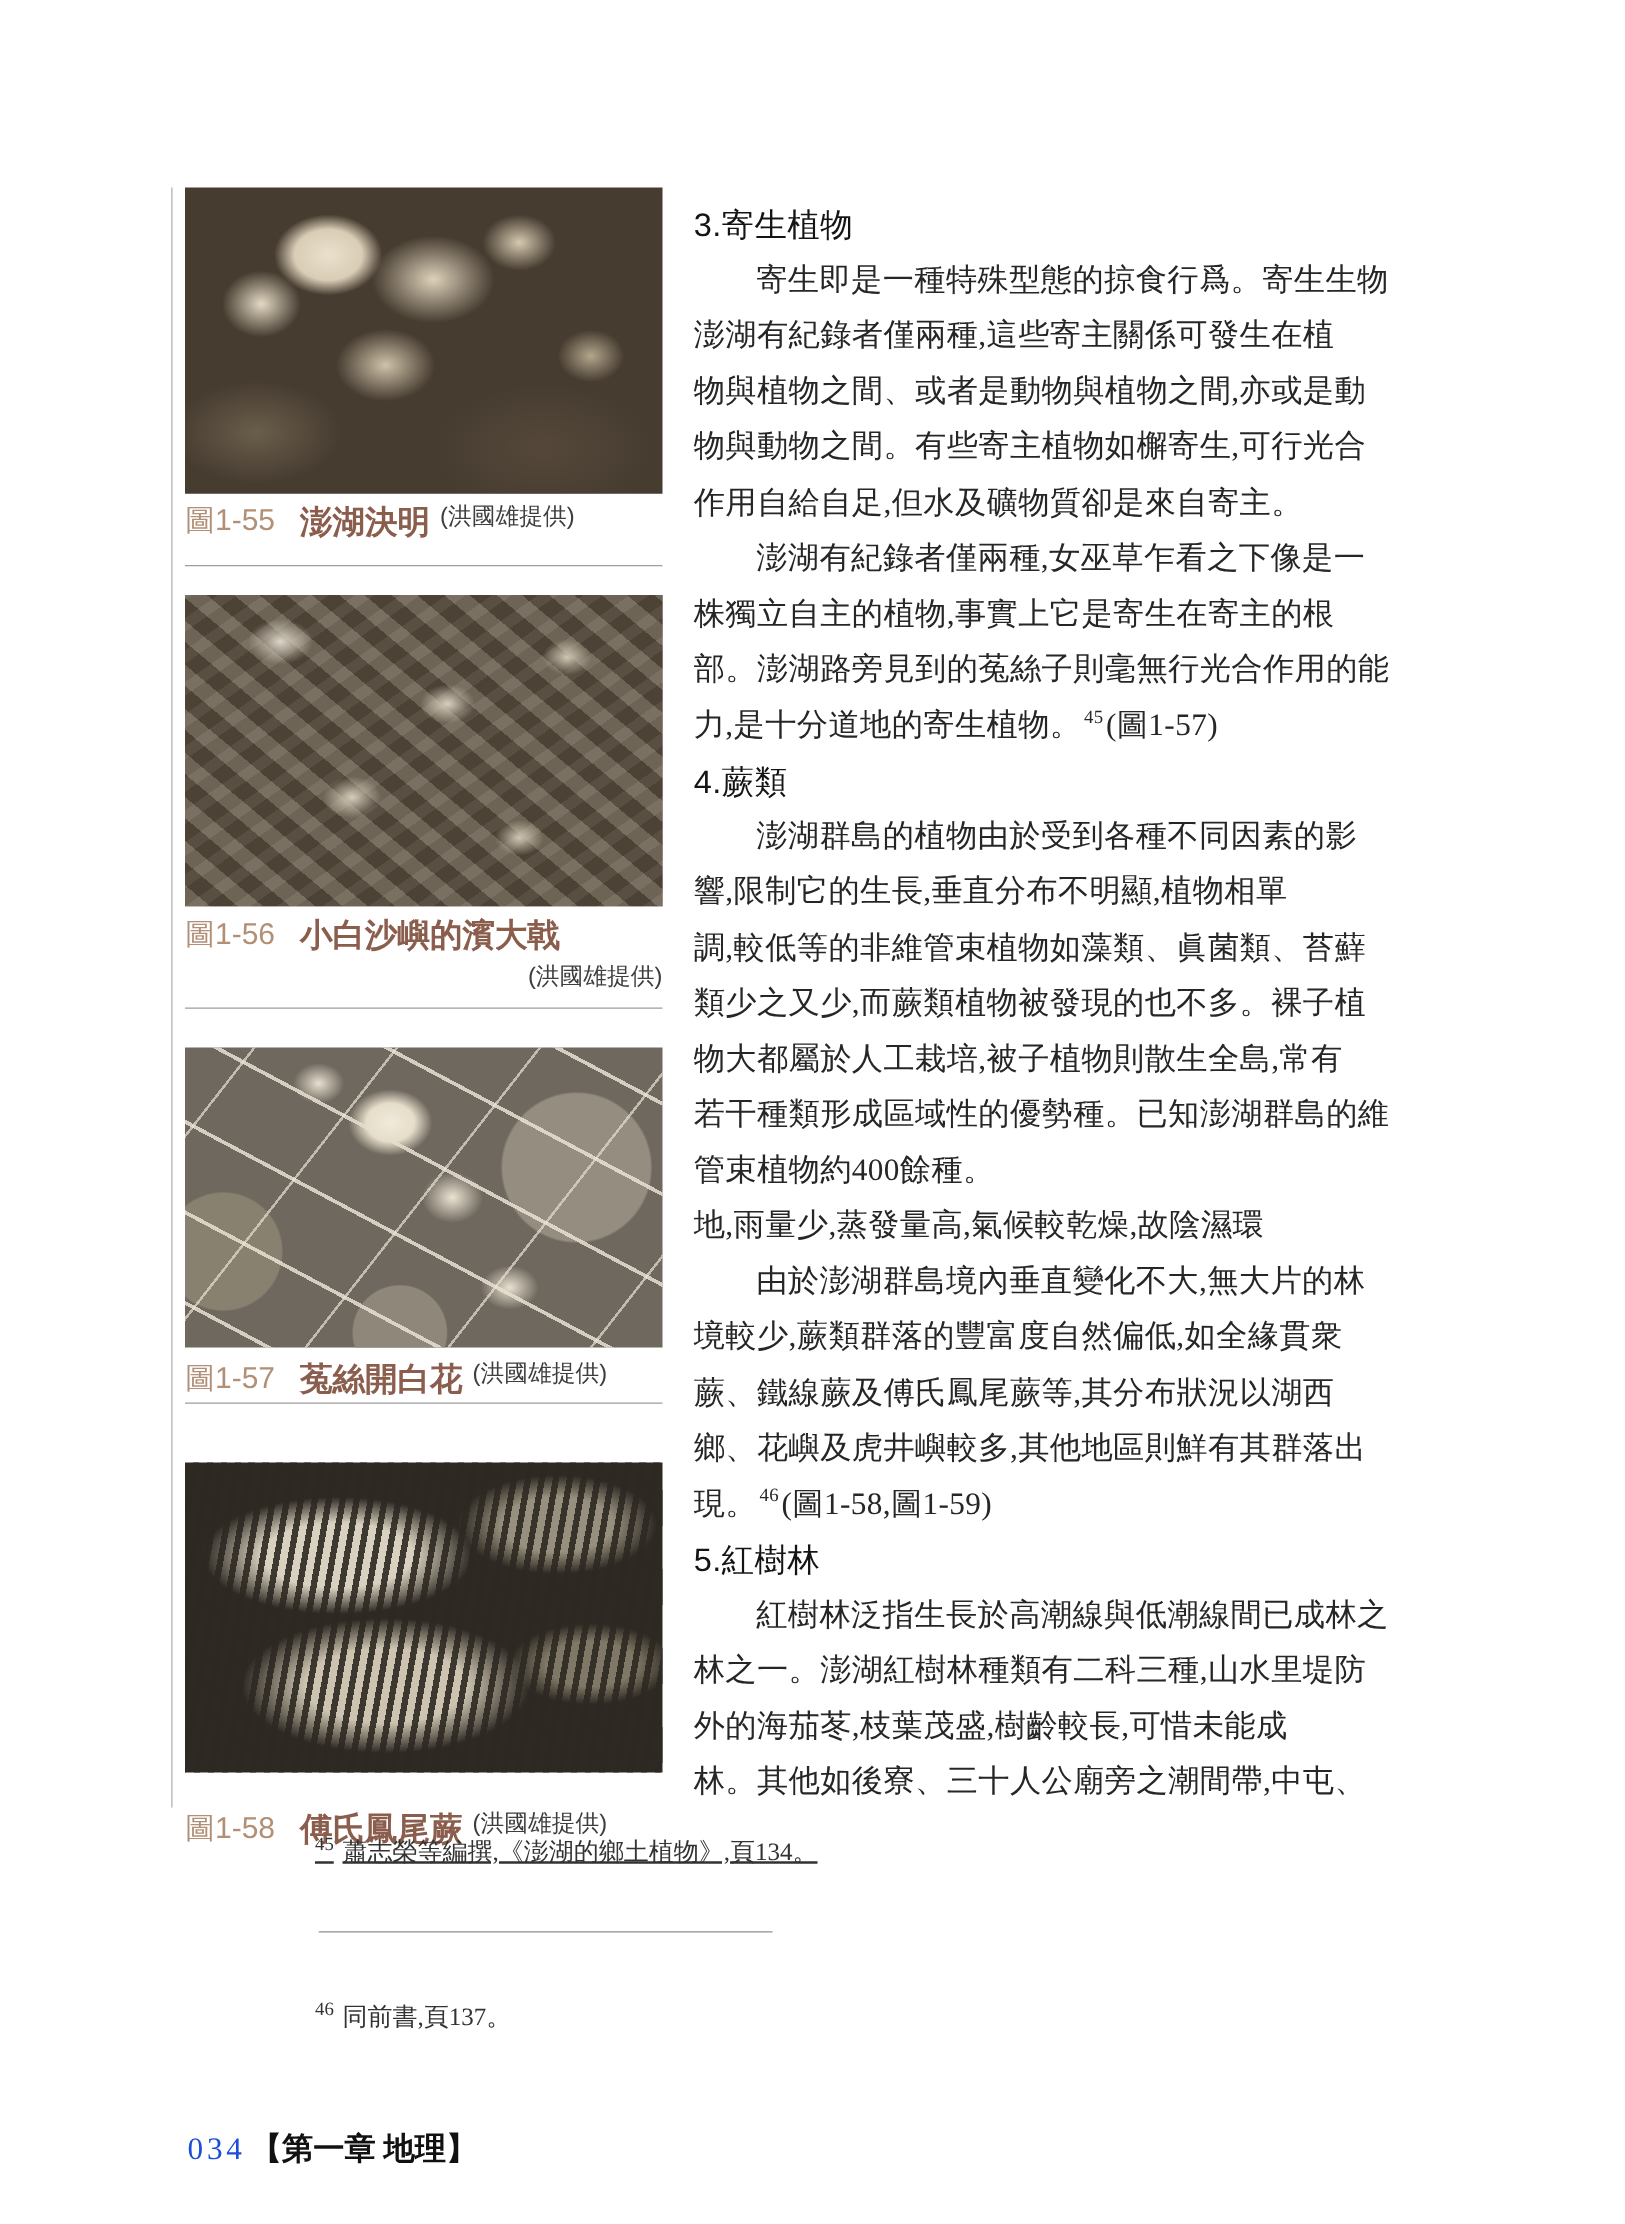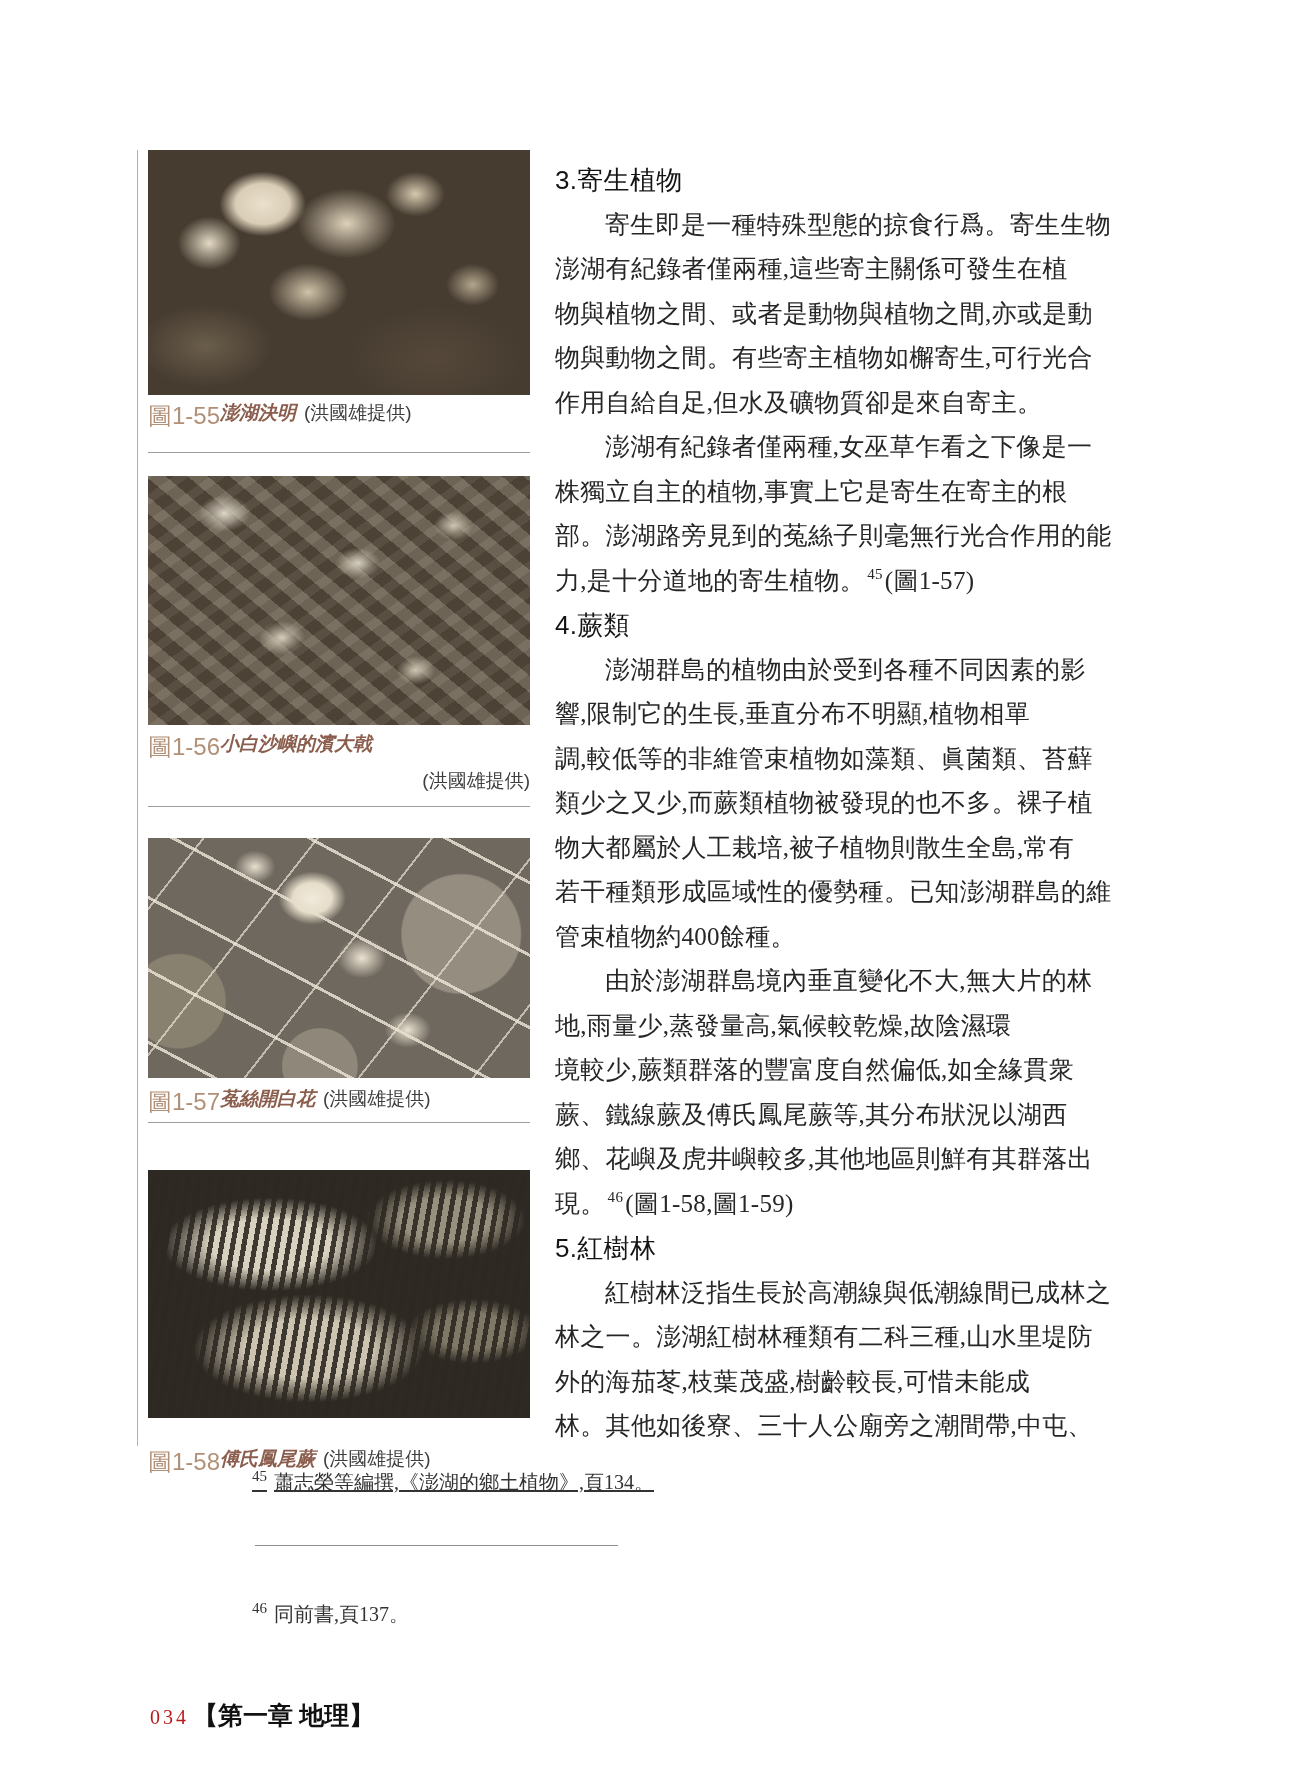--- a/index.html
+++ b/index.html
@@ -44,21 +44,21 @@
     radial-gradient(ellipse 150px 65px at 32% 30%, #d8d1bf 0 40%, rgba(0,0,0,0) 72%),
     radial-gradient(ellipse 160px 75px at 42% 72%, #ccc4b0 0 40%, rgba(0,0,0,0) 72%),
     radial-gradient(ellipse 110px 55px at 78% 20%, #97907e 0 40%, rgba(0,0,0,0) 72%),
     radial-gradient(ellipse 90px 45px at 85% 65%, #7f7866 0 40%, rgba(0,0,0,0) 72%),
     #2e2923;}
 
   .cap{position:absolute;left:148px;width:382px;display:flex;align-items:flex-start;
        font-family:"Liberation Sans","DejaVu Sans",sans-serif;white-space:nowrap;}
   #cap1{top:400px;} #cap2{top:731px;} #cap3{top:1086px;} #cap4{top:1446px;}
   .cap-label{color:#b29077;font-size:24px;flex:none;}
-  .cap-title{color:#8a5d4c;font-size:19px;font-weight:bold;flex:none;font-style:italic;}
+  .cap-title{color:#8a5d4c;font-size:26px;font-weight:bold;margin-left:20px;flex:none;}
   .cap-credit{color:#3e3e3e;font-size:19px;margin-left:8px;flex:none;}
   .cap-credit-line{position:absolute;left:148px;top:768px;width:382px;text-align:right;
        font-family:"Liberation Sans","DejaVu Sans",sans-serif;font-size:19px;color:#3e3e3e;}
   .hdiv{position:absolute;left:148px;width:382px;height:1px;background:#9d9d9d;}
   #div1{top:452px;} #div2{top:806px;} #div3{top:1122px;}
 
   
   .textcol{position:absolute;left:555px;top:158px;width:565px;}
   .bl{height:44.5px;line-height:44.5px;font-size:25px;white-space:nowrap;letter-spacing:0.3px;}
   .hl{font-family:"Liberation Sans","DejaVu Sans",sans-serif;font-size:26px;color:#141414;}
@@ -66,21 +66,21 @@
   sup.fn{font-size:15px;vertical-align:super;line-height:0;margin:0 2px;}
 
   
   .fnrule{position:absolute;left:255px;top:1545px;width:363px;height:1px;background:#8f8f8f;}
   .footnote{position:absolute;left:252px;font-size:20px;color:#333;white-space:nowrap;}
   #fn1{top:1468px;text-decoration:underline;} #fn2{top:1586px;margin-top:14px;}
   .fn-num{font-size:15px;vertical-align:super;margin-right:7px;}
 
   
   .pagefooter{position:absolute;left:150px;top:1666px;display:flex;align-items:baseline;}
-  .pf-num{font-size:20px;letter-spacing:3px;color:#b91c1c;margin-top:40px;}
+  .pf-num{font-size:25px;letter-spacing:3px;color:#1d4ed8;margin-top:40px;}
   .pf-ch{font-size:25px;font-weight:bold;margin-left:4px;color:#111;}
 </style>
 </head>
 <body>
 
 <div class="page">
 
   <div class="vline"></div>
 
   <div class="photo" id="photo1"></div>
@@ -127,22 +127,22 @@
     <div class="bl"><span>力,是十分道地的寄生植物。</span><sup class="fn">45</sup><span>(圖1-57)</span></div>
 
     <div class="bl hl">4.蕨類</div>
     <div class="bl ind">澎湖群島的植物由於受到各種不同因素的影</div>
     <div class="bl">響,限制它的生長,垂直分布不明顯,植物相單</div>
     <div class="bl">調,較低等的非維管束植物如藻類、眞菌類、苔蘚</div>
     <div class="bl">類少之又少,而蕨類植物被發現的也不多。裸子植</div>
     <div class="bl">物大都屬於人工栽培,被子植物則散生全島,常有</div>
     <div class="bl">若干種類形成區域性的優勢種。已知澎湖群島的維</div>
     <div class="bl">管束植物約400餘種。</div>
+    <div class="bl">地,雨量少,蒸發量高,氣候較乾燥,故陰濕環</div>
     <div class="bl ind">由於澎湖群島境內垂直變化不大,無大片的林</div>
-    <div class="bl">地,雨量少,蒸發量高,氣候較乾燥,故陰濕環</div>
     <div class="bl">境較少,蕨類群落的豐富度自然偏低,如全緣貫衆</div>
     <div class="bl">蕨、鐵線蕨及傅氏鳳尾蕨等,其分布狀況以湖西</div>
     <div class="bl">鄉、花嶼及虎井嶼較多,其他地區則鮮有其群落出</div>
     <div class="bl"><span>現。</span><sup class="fn">46</sup><span>(圖1-58,圖1-59)</span></div>
 
     <div class="bl hl">5.紅樹林</div>
     <div class="bl ind">紅樹林泛指生長於高潮線與低潮線間已成林之</div>
     <div class="bl">林之一。澎湖紅樹林種類有二科三種,山水里堤防</div>
     <div class="bl">外的海茄苳,枝葉茂盛,樹齡較長,可惜未能成</div>
     <div class="bl">林。其他如後寮、三十人公廟旁之潮間帶,中屯、</div>

